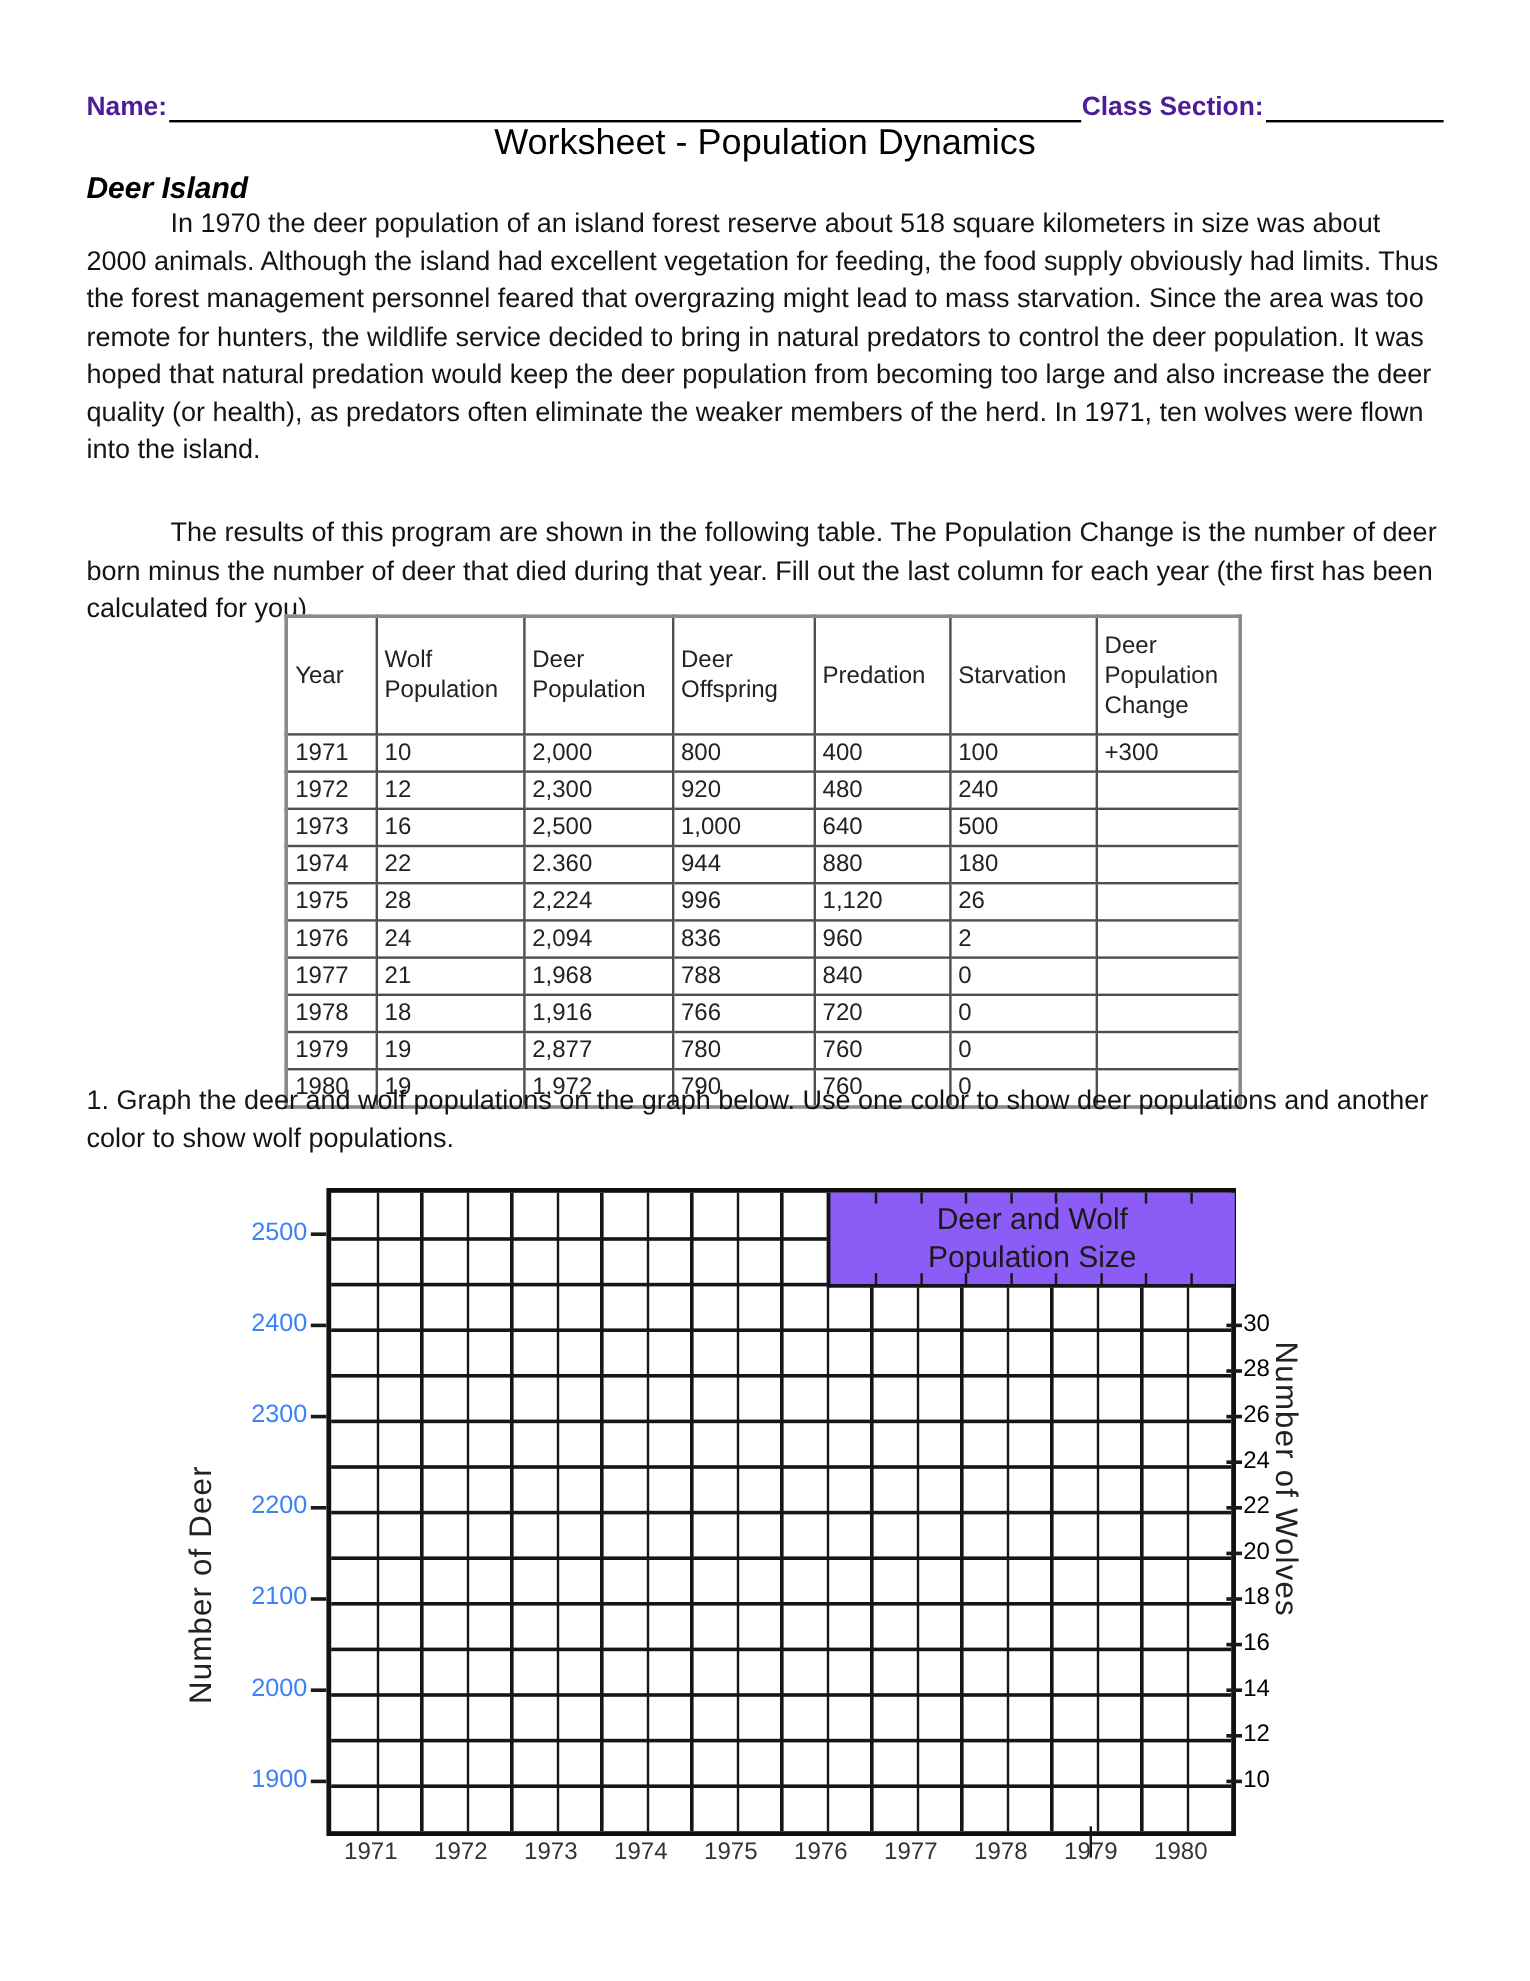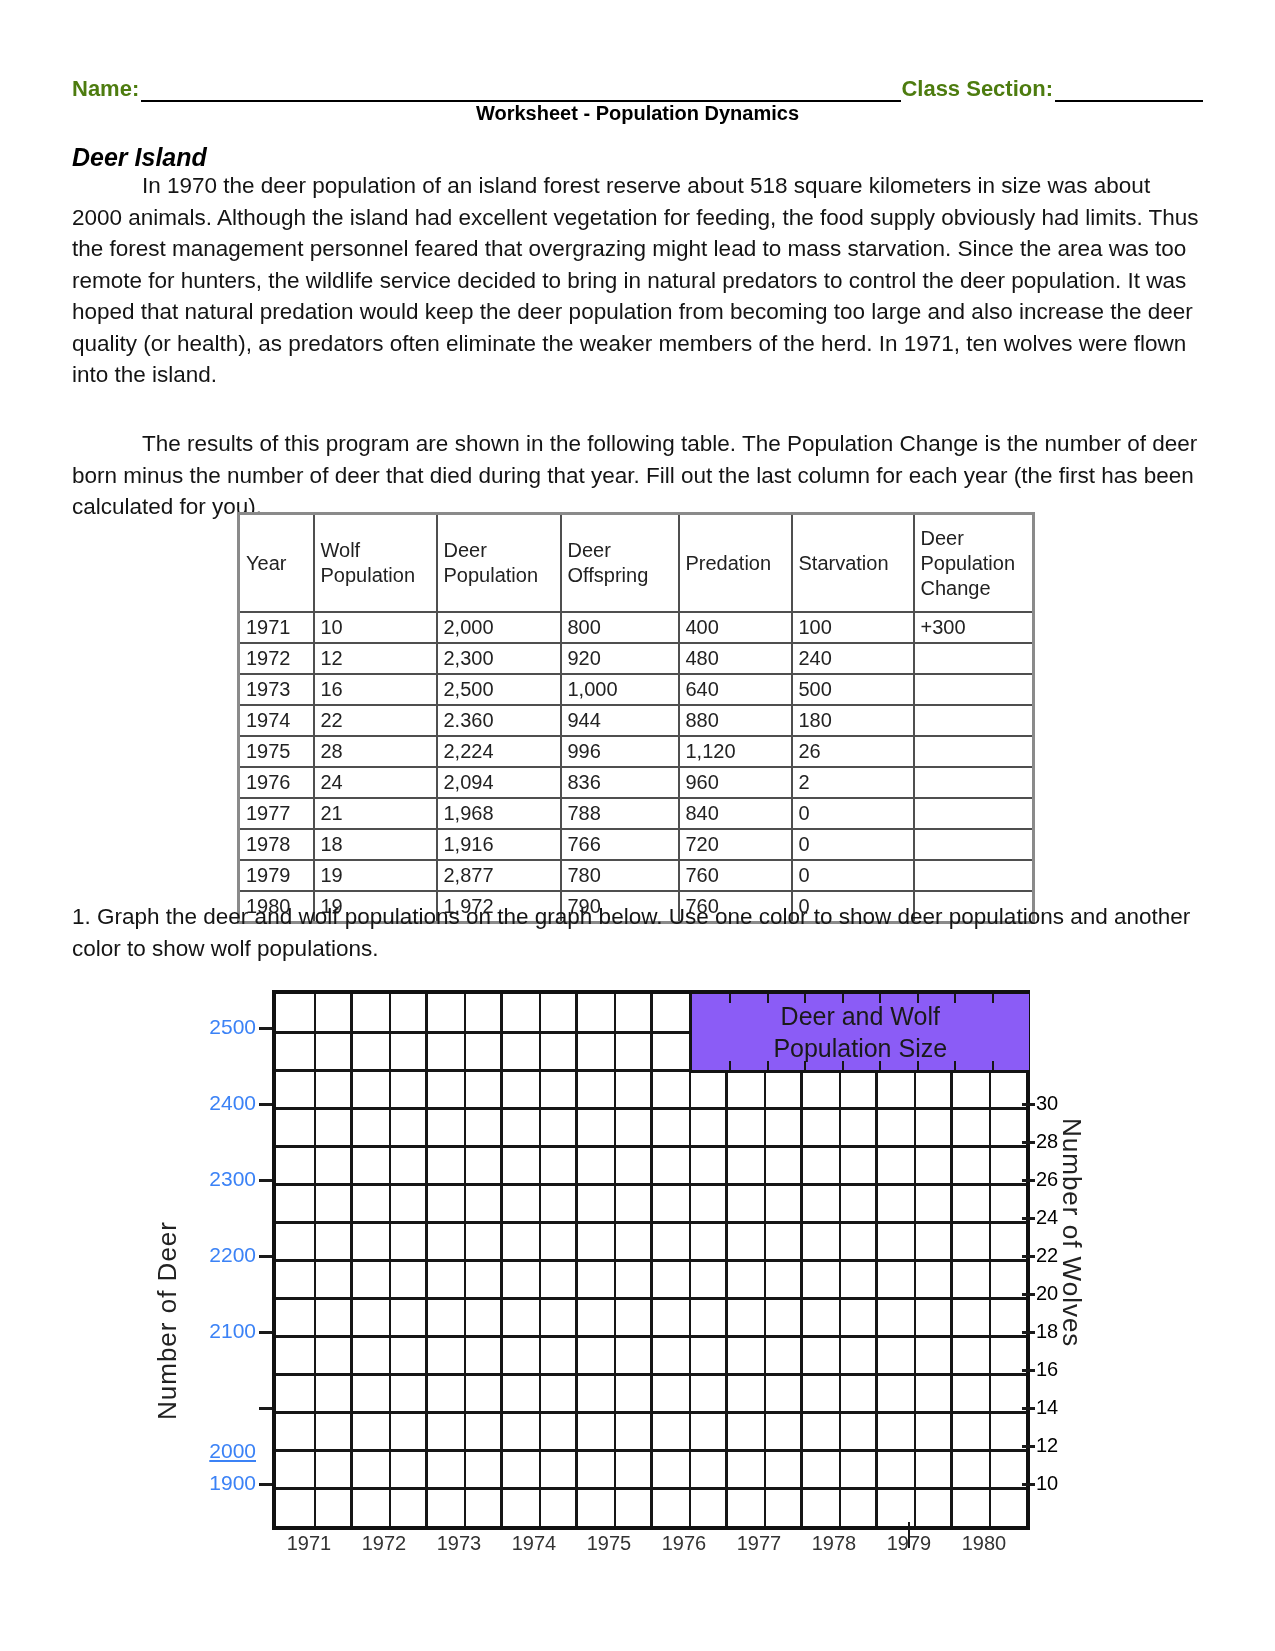--- a/index.html
+++ b/index.html
@@ -8,26 +8,26 @@
     width:1275px;height:1651px;
     margin:0 auto;
     background:#ffffff;
     font-family:"Liberation Sans", sans-serif;
     color:#1c1c1c;
     overflow:hidden;
   }
   .abs{position:absolute;}
 
   
-  .fillrow{top:74px;left:72px;width:1131px;display:flex;align-items:flex-end;font-size:22px;font-weight:bold;color:#4d7c0f;}
+  .fillrow{top:74px;left:72px;width:1131px;display:flex;align-items:flex-end;font-size:22px;font-weight:bold;color:#4c1d95;}
   .fill-line{border-bottom:2px solid #000;height:26px;}
   .fill-line.grow{flex:1;margin-left:2px;}
   .fill-line.short{width:148px;margin-left:2px;}
 
-  .doc-title{top:102px;left:0;width:1275px;text-align:center;font-size:20px;font-weight:bold;color:#000;}
+  .doc-title{top:102px;left:0;width:1275px;text-align:center;font-size:30px;font-weight:normal;color:#000;}
   .section-heading{top:143px;left:72px;font-size:25px;font-weight:bold;font-style:italic;color:#000;}
 
   .para{left:72px;width:1133px;font-size:22.5px;line-height:31.5px;text-indent:70px;color:#141414;}
   #para1{top:170px;}
   #para2{top:428px;}
   #question1{top:901px;text-indent:0;}
 
   
   .data-table{left:237px;top:512px;border-collapse:collapse;table-layout:fixed;background:#fff;
               font-size:20px;color:#222;border:3px solid #8a8a8a;}
@@ -252,21 +252,21 @@
       <div class="ytick-left" style="left: 176px; top: 1015px;">2500</div>
       <div class="tickdash" style="left: 259px; top: 1027px;"></div>
       <div class="ytick-left" style="left: 176px; top: 1091px;">2400</div>
       <div class="tickdash" style="left: 259px; top: 1103px;"></div>
       <div class="ytick-left" style="left: 176px; top: 1167px;">2300</div>
       <div class="tickdash" style="left: 259px; top: 1179px;"></div>
       <div class="ytick-left" style="left: 176px; top: 1243px;">2200</div>
       <div class="tickdash" style="left: 259px; top: 1255px;"></div>
       <div class="ytick-left" style="left: 176px; top: 1319px;">2100</div>
       <div class="tickdash" style="left: 259px; top: 1331px;"></div>
-      <div class="ytick-left" style="left: 176px; top: 1439px; text-decoration: underline;">2000</div>
+      <div class="ytick-left" style="left: 176px; top: 1395px;">2000</div>
       <div class="tickdash" style="left: 259px; top: 1407px;"></div>
       <div class="ytick-left" style="left: 176px; top: 1471px;">1900</div>
       <div class="tickdash" style="left: 259px; top: 1483px;"></div>
       <div class="ytick-right" style="left: 1036px; top: 1092px;">30</div>
       <div class="tickdash" style="left: 1022px; top: 1103px;"></div>
       <div class="ytick-right" style="left: 1036px; top: 1130px;">28</div>
       <div class="tickdash" style="left: 1022px; top: 1141px;"></div>
       <div class="ytick-right" style="left: 1036px; top: 1168px;">26</div>
       <div class="tickdash" style="left: 1022px; top: 1179px;"></div>
       <div class="ytick-right" style="left: 1036px; top: 1206px;">24</div>

